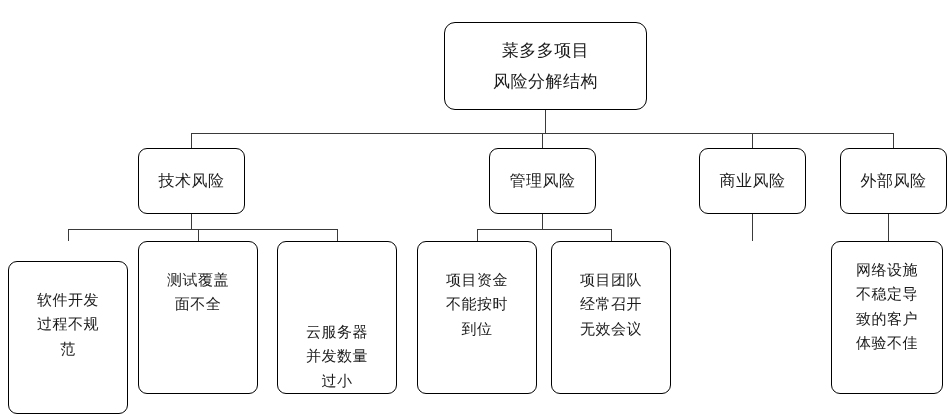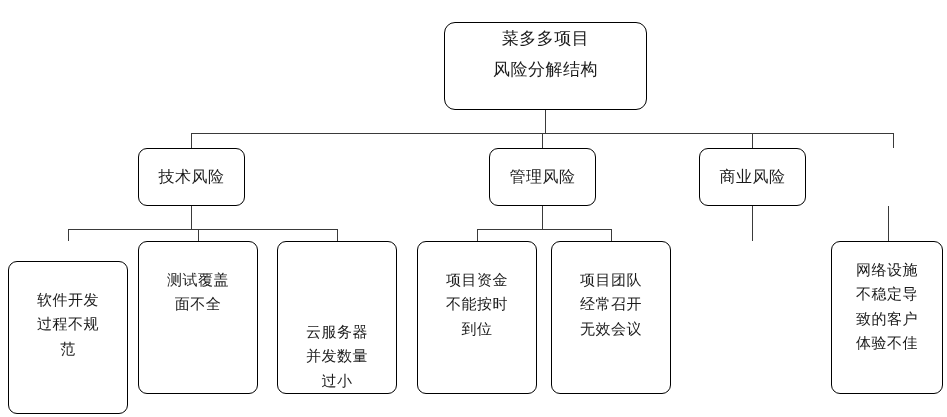--- a/index.html
+++ b/index.html
@@ -35,30 +35,31 @@
     line-height: 1.55;
     letter-spacing: 0.5px;
   }
   
   .node.root {
     left: 444px;
     top: 22px;
     width: 203px;
     height: 88px;
     border-radius: 11px;
+    align-items: center;
   }
   .node.root .node-label {
     font-size: 17px;
     line-height: 1.85;
   }
   
   .node.cat {
     top: 148px;
     width: 107px;
-    height: 58px;
+    height: 66px;
     align-items: center;
   }
   .node.cat .node-label {
     font-size: 16px;
   }
   .node.cat-0 { left: 138px; }
   .node.cat-1 { left: 489px; }
   .node.cat-2 { left: 699px; }
   .node.cat-3 { left: 840px; }
   
@@ -114,20 +115,23 @@
 
   <div class="node cat cat-0">
     <span class="node-label">技术风险</span>
   </div>
   <div class="node cat cat-2">
     <span class="node-label">商业风险</span>
   </div>
   <div class="node cat cat-1">
     <span class="node-label">管理风险</span>
   </div>
+  <div class="node cat cat-3">
+    <span class="node-label">外部风险</span>
+  </div>
 
   <div class="conn v" style="left:191px; top:206px; height:23px;"></div>
   <div class="conn h" style="left:68px; top:229px; width:269px;"></div>
   <div class="conn v" style="left:68px; top:229px; height:12px;"></div>
   <div class="conn v" style="left:198px; top:229px; height:12px;"></div>
   <div class="conn v" style="left:337px; top:229px; height:12px;"></div>
 
   <div class="conn v" style="left:542px; top:206px; height:23px;"></div>
   <div class="conn h" style="left:477px; top:229px; width:134px;"></div>
   <div class="conn v" style="left:477px; top:229px; height:12px;"></div>

